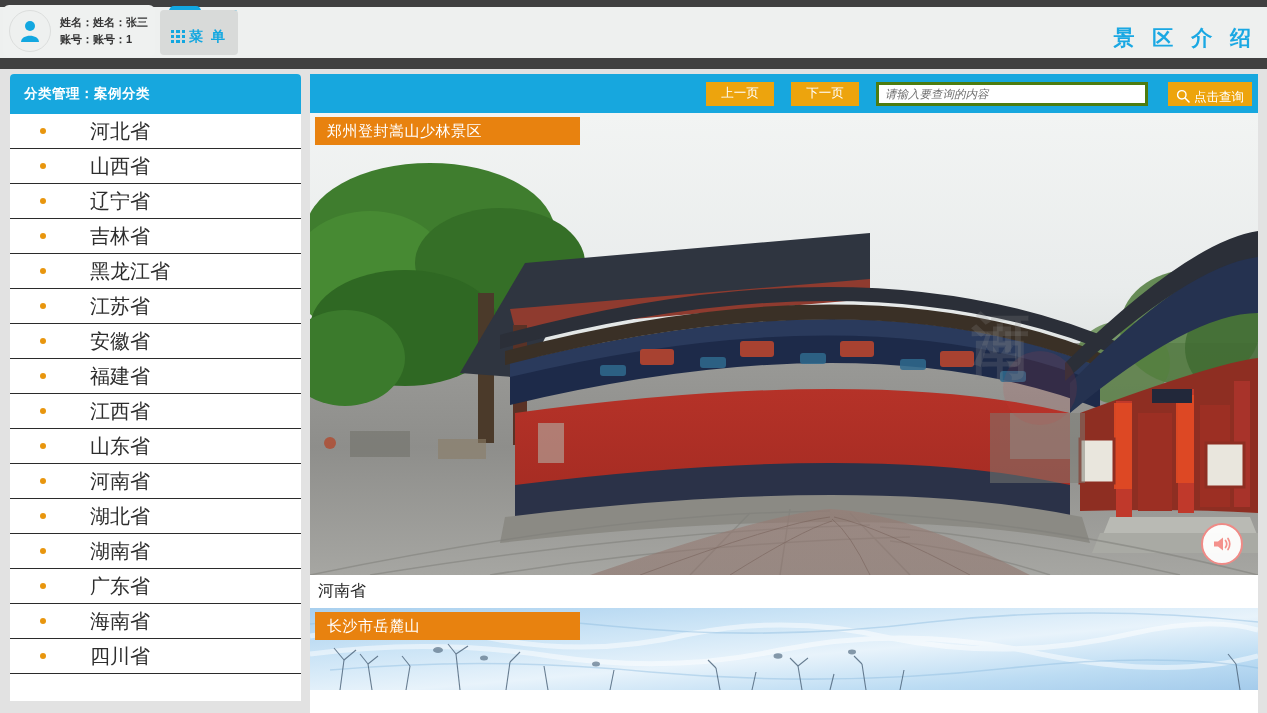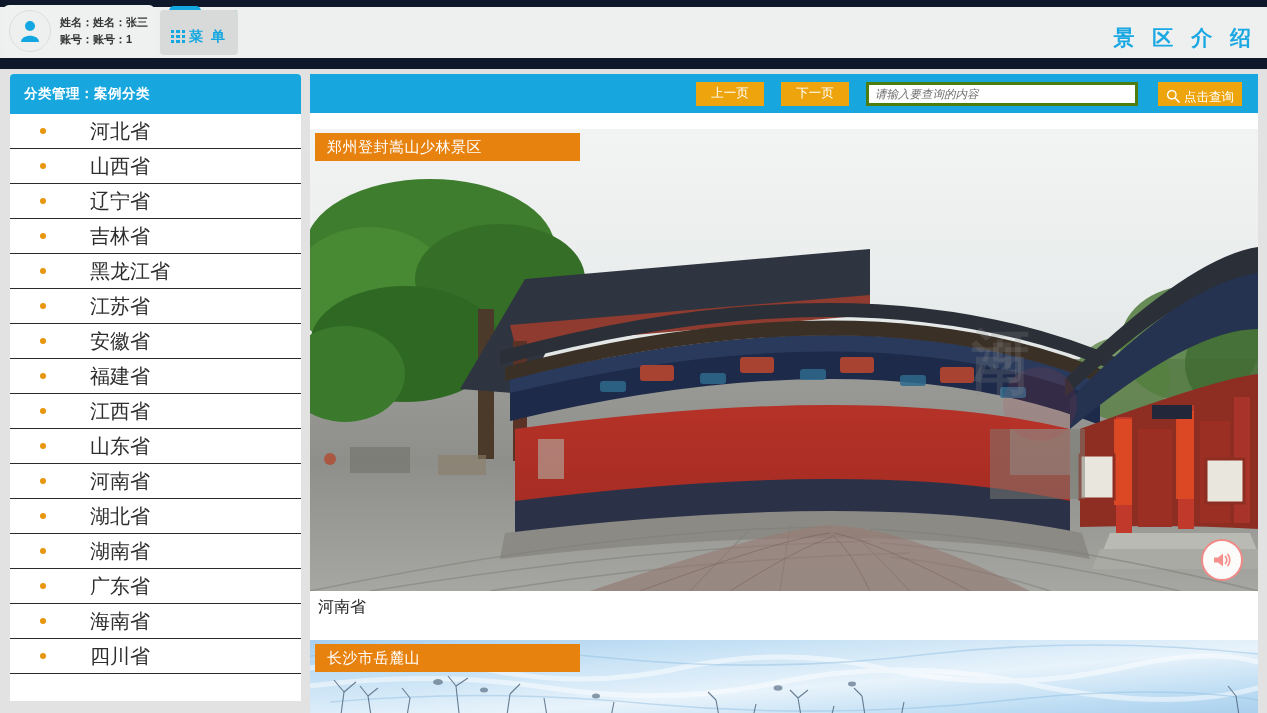--- a/index.html
+++ b/index.html
@@ -7,21 +7,21 @@
     width: 1267px; height: 713px;
     overflow: hidden;
     background: #e2e2e2;
     font-family: "Liberation Sans", "DejaVu Sans", sans-serif;
   }
 
   
   .header {
     position: absolute; left: 0; top: 0;
     width: 1267px; height: 69px;
-    background: #0f172a;
+    background: #404040;
   }
   .header-strip {
     position: absolute; left: 0; top: 7px;
     width: 1267px; height: 51px;
     background: #eef0ef;
   }
   .user-card {
     position: absolute; left: 3px; top: 5px;
     width: 152px; height: 52px;
     background: #eff1f0;
@@ -136,21 +136,21 @@
   .content {
     position: absolute; left: 310px; top: 74px;
     width: 948px; height: 639px;
     background: #fff;
     overflow: hidden;
   }
   .toolbar {
     height: 39px;
     background: #17a7de;
     display: flex; align-items: center; justify-content: flex-end;
-    padding-right: 16px;
+    padding-right: 6px;
     gap: 17px;
   }
   .tb-btn {
     width: 68px; height: 24px;
     background: #eda40d;
     color: #fff;
     font-size: 12.5px;
     display: flex; align-items: center; justify-content: center;
     cursor: pointer;
     border: none;
@@ -171,21 +171,21 @@
     width: 84px; height: 24px;
     background: #eda40d;
     color: #fff;
     font-size: 12.5px;
     display: flex; align-items: flex-end; justify-content: center;
     gap: 4px;
     cursor: pointer;
     margin-left: 3px;
   }
 
-  .card { position: relative; margin-top: 16px; }
+  .card { position: relative; }
   .card-title {
     position: absolute; left: 5px; top: 4px;
     height: 28px; min-width: 265px;
     background: #e8820f;
     color: #fff;
     font-size: 15px;
     display: flex; align-items: center;
     padding: 0 12px;
     z-index: 5;
     letter-spacing: 0.5px;

